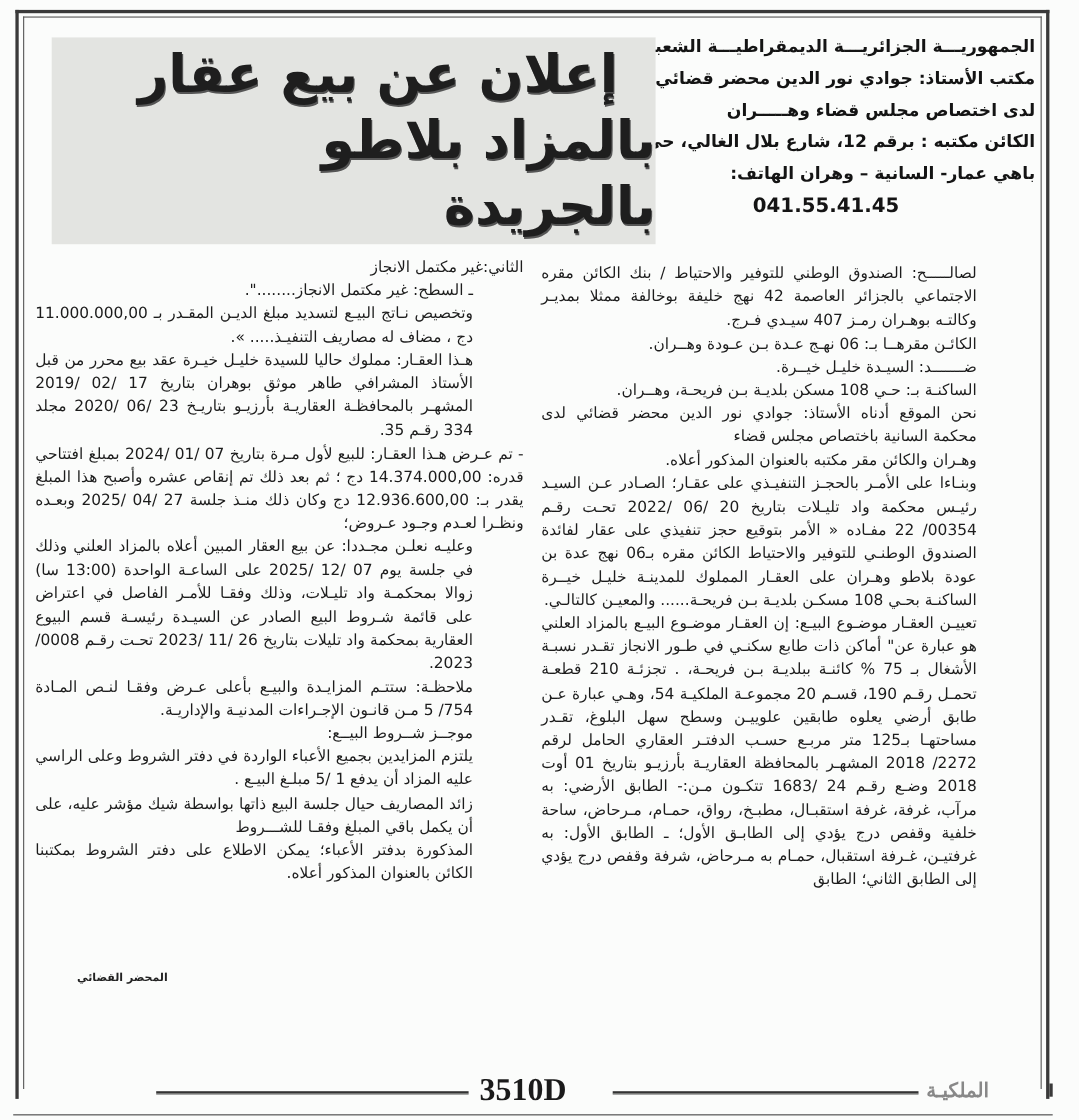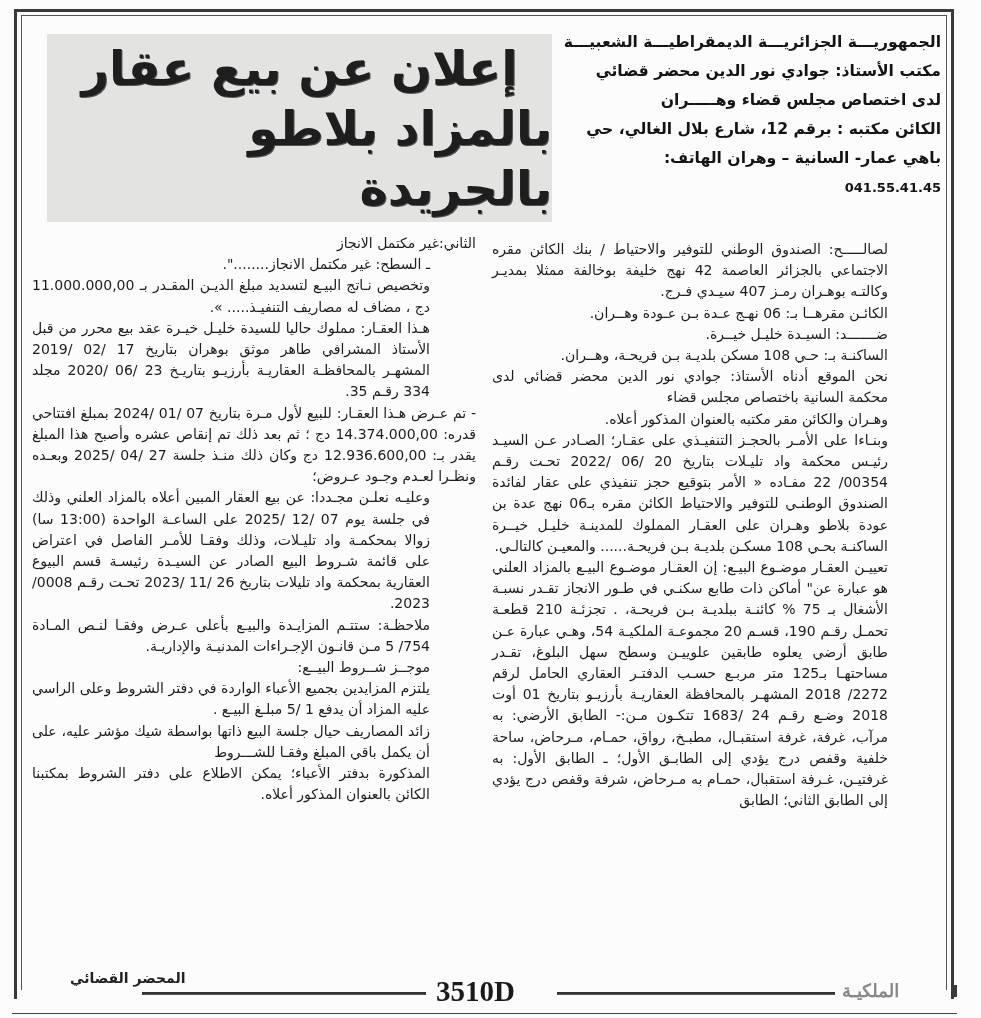--- a/index.html
+++ b/index.html
@@ -12,40 +12,40 @@
     border:3px solid #3a3a3a; border-bottom:none; box-sizing:border-box;
   }
   .frame-inner {
     position:absolute; left:21px; top:15px; width:926px; height:975px;
     border:1.5px solid #555; border-bottom:none; box-sizing:border-box;
   }
   .header-block {
     position:absolute; right:40px; top:28px; width:380px; direction:rtl; text-align:right;
     font-weight:bold; font-size:15.6px; line-height:29px; color:#141414;margin-left:16px;
   }
-  .header-block .phone { font-size:13px; }
+  .header-block .phone { font-size:18px;text-align:center; }
   .title-box {
     position:absolute; left:47px; top:34px; width:505px; height:188px;
-    background:#e3e4e1; display:flex; flex-direction:column; align-items:center; justify-content:center;
+    background:#e3e4e1; display:flex; flex-direction:column; align-items:center; justify-content:center;padding-left:44px;
   }
   .title-line {
     direction:rtl; font-family:"DejaVu Sans", sans-serif; font-weight:bold; font-size:48px;
     line-height:60px; color:#1e1e1e; letter-spacing:1px;
     text-shadow:1px 1px 0 #555;
   }
   .col {
     position:absolute; direction:rtl; text-align:justify; text-align-last:right;
     font-size:14px; line-height:21.2px; color:#1c1c1c;
   }
   .col p { margin:0; }
   .col .indent { padding-right:46px; }
   .col-right { left:492px; top:239px; width:442px; }
   .col-left { left:32px; top:233px; width:444px; }
   .signature {
-    position:absolute; left:70px; top:970px; direction:rtl; font-weight:bold; font-size:14px; color:#222;
+    position:absolute; left:70px; top:884px; direction:rtl; font-weight:bold; font-size:10px; color:#222;
   }
   .footer-date {
     position:absolute; left:35px; top:979px; font-family:"Liberation Sans", sans-serif; font-weight:bold;
     font-size:22px; color:#222; letter-spacing:0.5px;margin-top:36px;
   }
   .footer-rule {
     position:absolute; height:0; border-top:2px solid #333; border-bottom:1px solid #555;
   }
   .rule-left { left:142px; top:992px; width:284px; }
   .rule-right { left:557px; top:992px; width:278px; }

